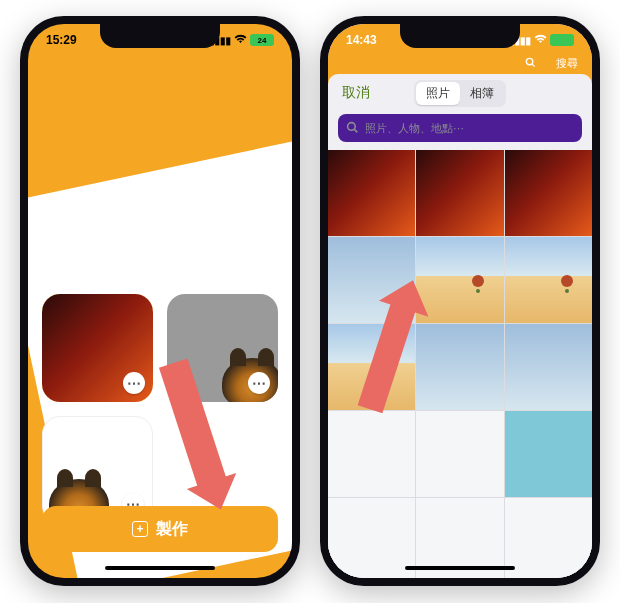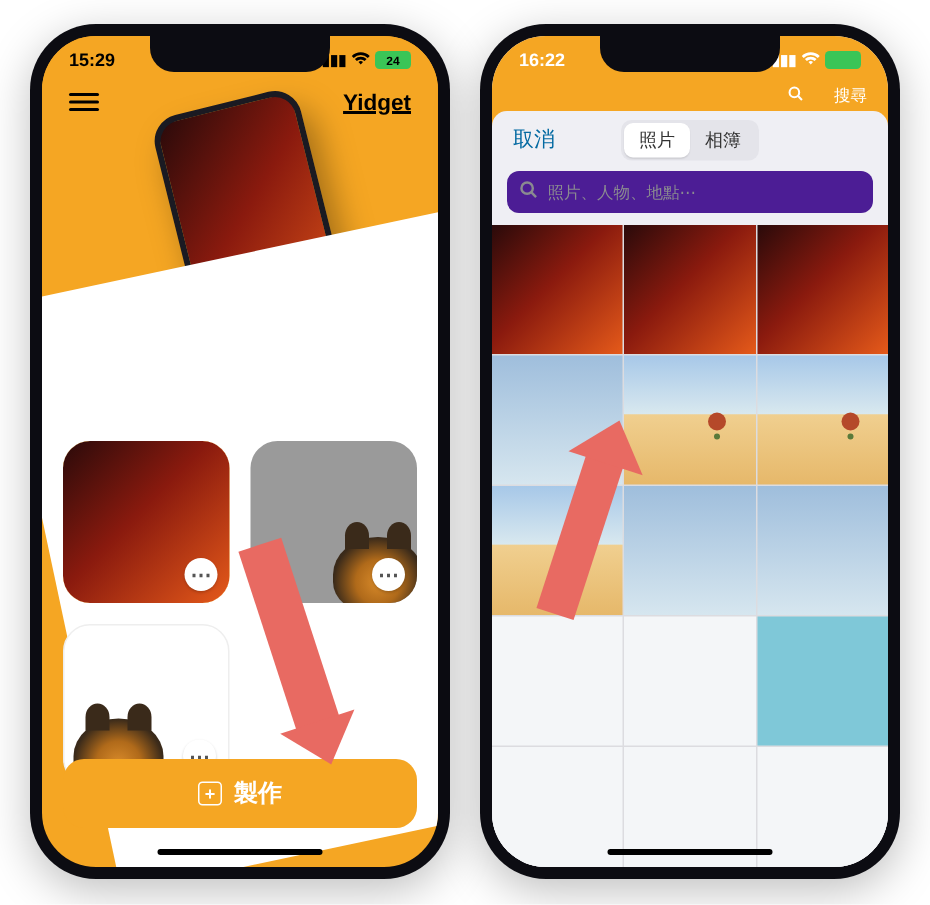--- a/index.html
+++ b/index.html
@@ -182,21 +182,21 @@
   .picker-panel{
     position:absolute; top:50px; left:0; right:0; bottom:0;
     background:#efeff4;
     border-top-left-radius:10px; border-top-right-radius:10px;
   }
   .picker-head{
     height:38px; display:flex; align-items:center; justify-content:center;
     position:relative; padding:0 14px;
   }
   .cancel {
-    position:absolute; left:14px; color:#0369a1; font-size:14px;
+    position:absolute; left:14px; color:#4d7c0f; font-size:14px;
   }
   .seg {
     display:inline-flex; background:#e4e4ea; border-radius:7px; padding:2px;
     font-size:12px;
   }
   .seg span { padding:3px 10px; border-radius:6px; color:#333; }
   .seg span.on { background:#fff; box-shadow:0 1px 1px rgba(0,0,0,.1); }
   .search {
     margin:2px 10px 6px; height:28px; border-radius:8px;
     background:#4c1d95; display:flex; align-items:center; gap:6px;
@@ -234,46 +234,20 @@
         <span>▮▮▮▮</span>
         <span>
           <svg width="13" height="10" viewBox="0 0 13 10">
               <path d="M6.5 9 L8 7.3 A2.2 2.2 0 0 0 5 7.3 Z M2.6 5.4 A5.5 5.5 0 0 1 10.4 5.4 L9.1 6.7 A3.7 3.7 0 0 0 3.9 6.7 Z M0.5 3.3 A8.5 8.5 0 0 1 12.5 3.3 L11.2 4.6 A6.7 6.7 0 0 0 1.8 4.6 Z" fill="#000"></path>
             </svg>
         </span>
         <span class="battery-pill">24</span>
       </span>
     </div>
 
-    <div class="hero">
-      <div class="hamburger">
-        <span></span>
-          <span></span>
-          <span></span>
-      </div>
-      <div class="brand">Yidget</div>
-      <div class="mock-phone">
-        <div class="mock-dock">
-          <i style="background:#3a9a3a"></i>
-            <i style="background:#2a6ada"></i>
-          <i style="background:#8a4ab8"></i>
-            <i style="background:#d8d8d8"></i>
-        </div>
-      </div>
-      <div class="heart-btn">
-        <svg width="16" height="16" viewBox="0 0 24 24" fill="none" stroke="#fff" stroke-width="2">
-            <path d="M12 21s-8-5.3-8-11a5 5 0 0 1 8-4 5 5 0 0 1 8 4c0 5.7-8 11-8 11z"></path>
-          </svg>
-      </div>
-      <div class="bulb-btn">
-        <svg width="16" height="16" viewBox="0 0 24 24" fill="none" stroke="#fff" stroke-width="2">
-            <path d="M9 18h6M10 21h4M12 3a6 6 0 0 0-4 10c.7.7 1 1.6 1 2h6c0-.4.3-1.3 1-2a6 6 0 0 0-4-10z"></path>
-          </svg>
-      </div>
-    </div>
     <div class="hero-divider"></div>
 
     <div class="grid-area">
       <div class="tile tile-a sel">
         <div class="more">⋯</div>
       </div>
       <div class="tile tile-b">
         <div class="tiger"></div>
         <div class="more">⋯</div>
       </div>
@@ -292,21 +266,21 @@
       <span>製作</span>
     </div>
     <div class="home-ind"></div>
   </div>
 </div>
 
 <div class="phone right">
   <div class="screen right-scr">
     <div class="notch"></div>
     <div class="statusbar" style="color:#fff">
-      <span>16:22</span>
+      <span>14:43</span>
       <span class="status-right">
         <span>▮▮▮▮</span>
         <span>
           <svg width="13" height="10" viewBox="0 0 13 10">
               <path d="M6.5 9 L8 7.3 A2.2 2.2 0 0 0 5 7.3 Z M2.6 5.4 A5.5 5.5 0 0 1 10.4 5.4 L9.1 6.7 A3.7 3.7 0 0 0 3.9 6.7 Z M0.5 3.3 A8.5 8.5 0 0 1 12.5 3.3 L11.2 4.6 A6.7 6.7 0 0 0 1.8 4.6 Z" fill="#fff"></path>
             </svg>
         </span>
         <span class="battery-pill"></span>
       </span>
     </div>

